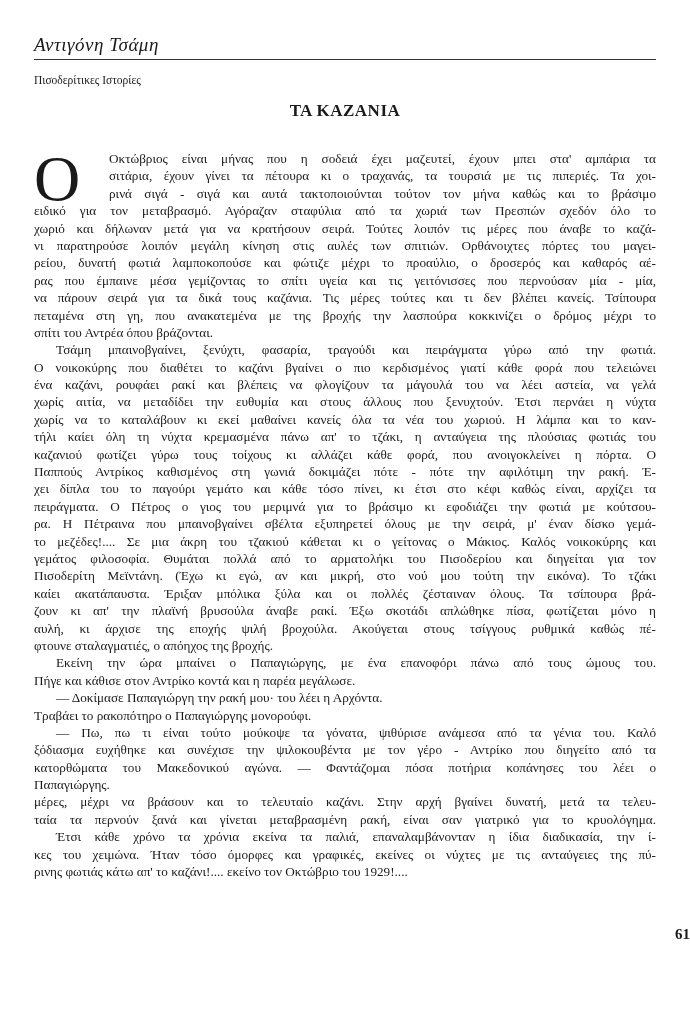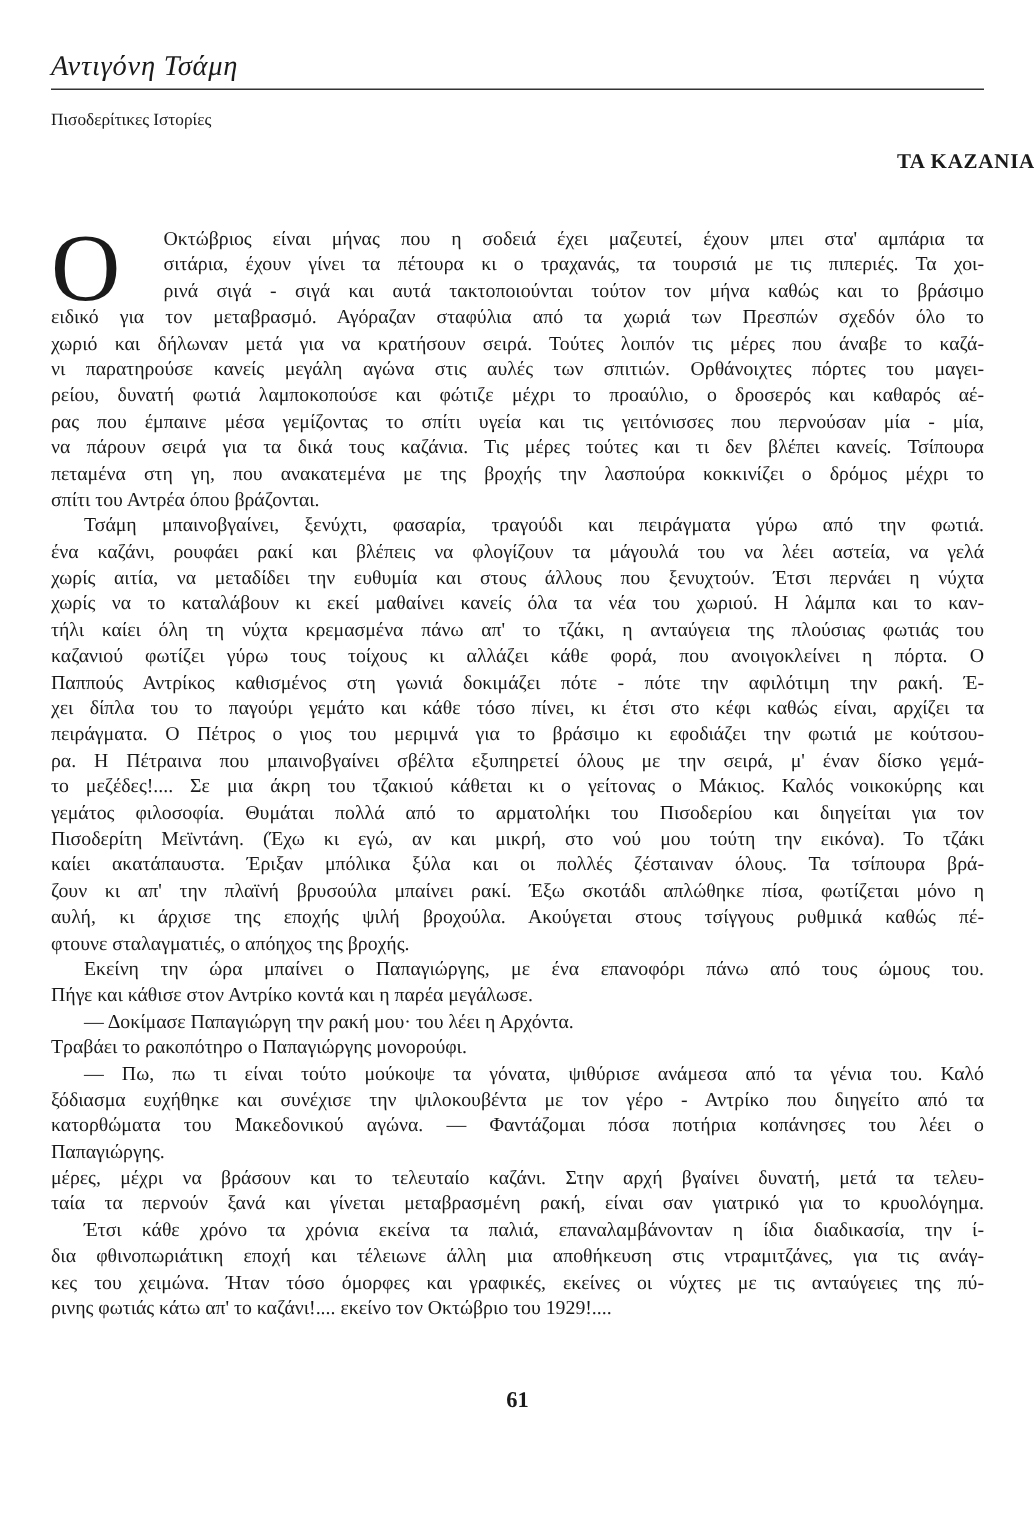--- a/index.html
+++ b/index.html
@@ -1,73 +1,73 @@
 <!DOCTYPE html>
 <html><head>
 <meta charset="utf-8">
 <style>
   html, body { margin: 0; padding: 0; background: #ffffff; }
   body { width: 690px; height: 1024px; position: relative; overflow: hidden; font-family: "Liberation Serif", "DejaVu Serif", serif; color: #1a1a1a; }
   .author { position: absolute; left: 34px; top: 34px; font-style: italic; font-size: 19px; letter-spacing: 0.5px; }
   .rule { position: absolute; left: 34px; top: 59px; width: 622px; height: 1px; background: #333; }
   .series { position: absolute; left: 34px; top: 74px; font-size: 11.5px; font-family: Liberation Serif, serif; }
-  .title { position: absolute; left: 0; width: 690px; top: 101px; text-align: right; font-weight: bold; font-size: 14px; letter-spacing: 0.5px; }
+  .title { position: absolute; left: 0; width: 690px; top: 101px; text-align: center; font-weight: bold; font-size: 17px; letter-spacing: 0.5px; }
   .body { position: absolute; left: 34px; top: 150px; width: 622px; font-size: 13.2px; line-height: 17.4px; }
   .line { display: block; text-align: justify; text-align-last: justify; white-space: nowrap; height: 17.4px; }
   .line.last { text-align-last: left; }
   .line.indent { padding-left: 22px; }
   .line.dc { padding-left: 75px; }
   .dropcap { position: absolute; left: 34px; top: 149px; font-size: 64px; line-height: 60px; font-weight: normal; }
-  .pageno { position: absolute; left: 0; width: 690px; top: 926px; text-align: center; font-weight: bold; font-size: 15px; }
+  .pageno { position: absolute; left: 0; width: 690px; top: 926px; text-align: right; font-weight: bold; font-size: 15px; }
 </style>
 </head>
 <body>
 
 <div class="author">Αντιγόνη Τσάμη</div>
 <div class="rule"></div>
 <div class="series">Πισοδερίτικες Ιστορίες</div>
 <div class="title">ΤΑ ΚΑΖΑΝΙΑ</div>
 <div class="dropcap">Ο</div>
 <div class="body" id="body">
     <span class="line dc">Οκτώβριος είναι μήνας που η σοδειά έχει μαζευτεί, έχουν μπει στα' αμπάρια τα</span>
     <span class="line dc">σιτάρια, έχουν γίνει τα πέτουρα κι ο τραχανάς, τα τουρσιά με τις πιπεριές. Τα χοι-</span>
     <span class="line dc">ρινά σιγά - σιγά και αυτά τακτοποιούνται τούτον τον μήνα καθώς και το βράσιμο</span>
     <span class="line">ειδικό για τον μεταβρασμό. Αγόραζαν σταφύλια από τα χωριά των Πρεσπών σχεδόν όλο το</span>
     <span class="line">χωριό και δήλωναν μετά για να κρατήσουν σειρά. Τούτες λοιπόν τις μέρες που άναβε το καζά-</span>
-    <span class="line">νι παρατηρούσε κανείς μεγάλη αγώνα στις αυλές των σπιτιών. Ορθάνοιχτες πόρτες του μαγει-</span>
+    <span class="line">νι παρατηρούσε λοιπόν μεγάλη κίνηση στις αυλές των σπιτιών. Ορθάνοιχτες πόρτες του μαγει-</span>
     <span class="line">ρείου, δυνατή φωτιά λαμποκοπούσε και φώτιζε μέχρι το προαύλιο, ο δροσερός και καθαρός αέ-</span>
     <span class="line">ρας που έμπαινε μέσα γεμίζοντας το σπίτι υγεία και τις γειτόνισσες που περνούσαν μία - μία,</span>
     <span class="line">να πάρουν σειρά για τα δικά τους καζάνια. Τις μέρες τούτες και τι δεν βλέπει κανείς. Τσίπουρα</span>
     <span class="line">πεταμένα στη γη, που ανακατεμένα με της βροχής την λασπούρα κοκκινίζει ο δρόμος μέχρι το</span>
     <span class="line last">σπίτι του Αντρέα όπου βράζονται.</span>
     <span class="line indent">Τσάμη μπαινοβγαίνει, ξενύχτι, φασαρία, τραγούδι και πειράγματα γύρω από την φωτιά.</span>
+    <span class="line">Ο νοικοκύρης που διαθέτει το καζάνι βγαίνει ο πιο κερδισμένος γιατί κάθε φορά που τελειώνει</span>
     <span class="line">ένα καζάνι, ρουφάει ρακί και βλέπεις να φλογίζουν τα μάγουλά του να λέει αστεία, να γελά</span>
     <span class="line">χωρίς αιτία, να μεταδίδει την ευθυμία και στους άλλους που ξενυχτούν. Έτσι περνάει η νύχτα</span>
     <span class="line">χωρίς να το καταλάβουν κι εκεί μαθαίνει κανείς όλα τα νέα του χωριού. Η λάμπα και το καν-</span>
     <span class="line">τήλι καίει όλη τη νύχτα κρεμασμένα πάνω απ' το τζάκι, η ανταύγεια της πλούσιας φωτιάς του</span>
     <span class="line">καζανιού φωτίζει γύρω τους τοίχους κι αλλάζει κάθε φορά, που ανοιγοκλείνει η πόρτα. Ο</span>
     <span class="line">Παππούς Αντρίκος καθισμένος στη γωνιά δοκιμάζει πότε - πότε την αφιλότιμη την ρακή. Έ-</span>
     <span class="line">χει δίπλα του το παγούρι γεμάτο και κάθε τόσο πίνει, κι έτσι στο κέφι καθώς είναι, αρχίζει τα</span>
     <span class="line">πειράγματα. Ο Πέτρος ο γιος του μεριμνά για το βράσιμο κι εφοδιάζει την φωτιά με κούτσου-</span>
     <span class="line">ρα. Η Πέτραινα που μπαινοβγαίνει σβέλτα εξυπηρετεί όλους με την σειρά, μ' έναν δίσκο γεμά-</span>
     <span class="line">το μεζέδες!.... Σε μια άκρη του τζακιού κάθεται κι ο γείτονας ο Μάκιος. Καλός νοικοκύρης και</span>
     <span class="line">γεμάτος φιλοσοφία. Θυμάται πολλά από το αρματολήκι του Πισοδερίου και διηγείται για τον</span>
     <span class="line">Πισοδερίτη Μεϊντάνη. (Έχω κι εγώ, αν και μικρή, στο νού μου τούτη την εικόνα). Το τζάκι</span>
     <span class="line">καίει ακατάπαυστα. Έριξαν μπόλικα ξύλα και οι πολλές ζέσταιναν όλους. Τα τσίπουρα βρά-</span>
-    <span class="line">ζουν κι απ' την πλαϊνή βρυσούλα μπαίνει ρακί. Έξω σκοτάδι απλώθηκε πίσα, φωτίζεται μόνο η</span>
+    <span class="line">ζουν κι απ' την πλαϊνή βρυσούλα άναβε ρακί. Έξω σκοτάδι απλώθηκε πίσα, φωτίζεται μόνο η</span>
     <span class="line">αυλή, κι άρχισε της εποχής ψιλή βροχούλα. Ακούγεται στους τσίγγους ρυθμικά καθώς πέ-</span>
     <span class="line last">φτουνε σταλαγματιές, ο απόηχος της βροχής.</span>
     <span class="line indent">Εκείνη την ώρα μπαίνει ο Παπαγιώργης, με ένα επανοφόρι πάνω από τους ώμους του.</span>
     <span class="line last">Πήγε και κάθισε στον Αντρίκο κοντά και η παρέα μεγάλωσε.</span>
     <span class="line indent last">— Δοκίμασε Παπαγιώργη την ρακή μου· του λέει η Αρχόντα.</span>
     <span class="line last">Τραβάει το ρακοπότηρο ο Παπαγιώργης μονορούφι.</span>
     <span class="line indent">— Πω, πω τι είναι τούτο μούκοψε τα γόνατα, ψιθύρισε ανάμεσα από τα γένια του. Καλό</span>
     <span class="line">ξόδιασμα ευχήθηκε και συνέχισε την ψιλοκουβέντα με τον γέρο - Αντρίκο που διηγείτο από τα</span>
     <span class="line">κατορθώματα του Μακεδονικού αγώνα. — Φαντάζομαι πόσα ποτήρια κοπάνησες του λέει ο</span>
     <span class="line last">Παπαγιώργης.</span>
     <span class="line">μέρες, μέχρι να βράσουν και το τελευταίο καζάνι. Στην αρχή βγαίνει δυνατή, μετά τα τελευ-</span>
     <span class="line">ταία τα περνούν ξανά και γίνεται μεταβρασμένη ρακή, είναι σαν γιατρικό για το κρυολόγημα.</span>
     <span class="line indent">Έτσι κάθε χρόνο τα χρόνια εκείνα τα παλιά, επαναλαμβάνονταν η ίδια διαδικασία, την ί-</span>
-    <span class="line">δια φθινοπωριάτικη εποχή και τέλειωνε άλλη μια αποθήκευση στις ντραμιτζάνες, για τις ανάγ-</span>
     <span class="line">κες του χειμώνα. Ήταν τόσο όμορφες και γραφικές, εκείνες οι νύχτες με τις ανταύγειες της πύ-</span>
     <span class="line last">ρινης φωτιάς κάτω απ' το καζάνι!.... εκείνο τον Οκτώβριο του 1929!....</span>
   </div>
 <div class="pageno">61</div>
 
 </body></html>

